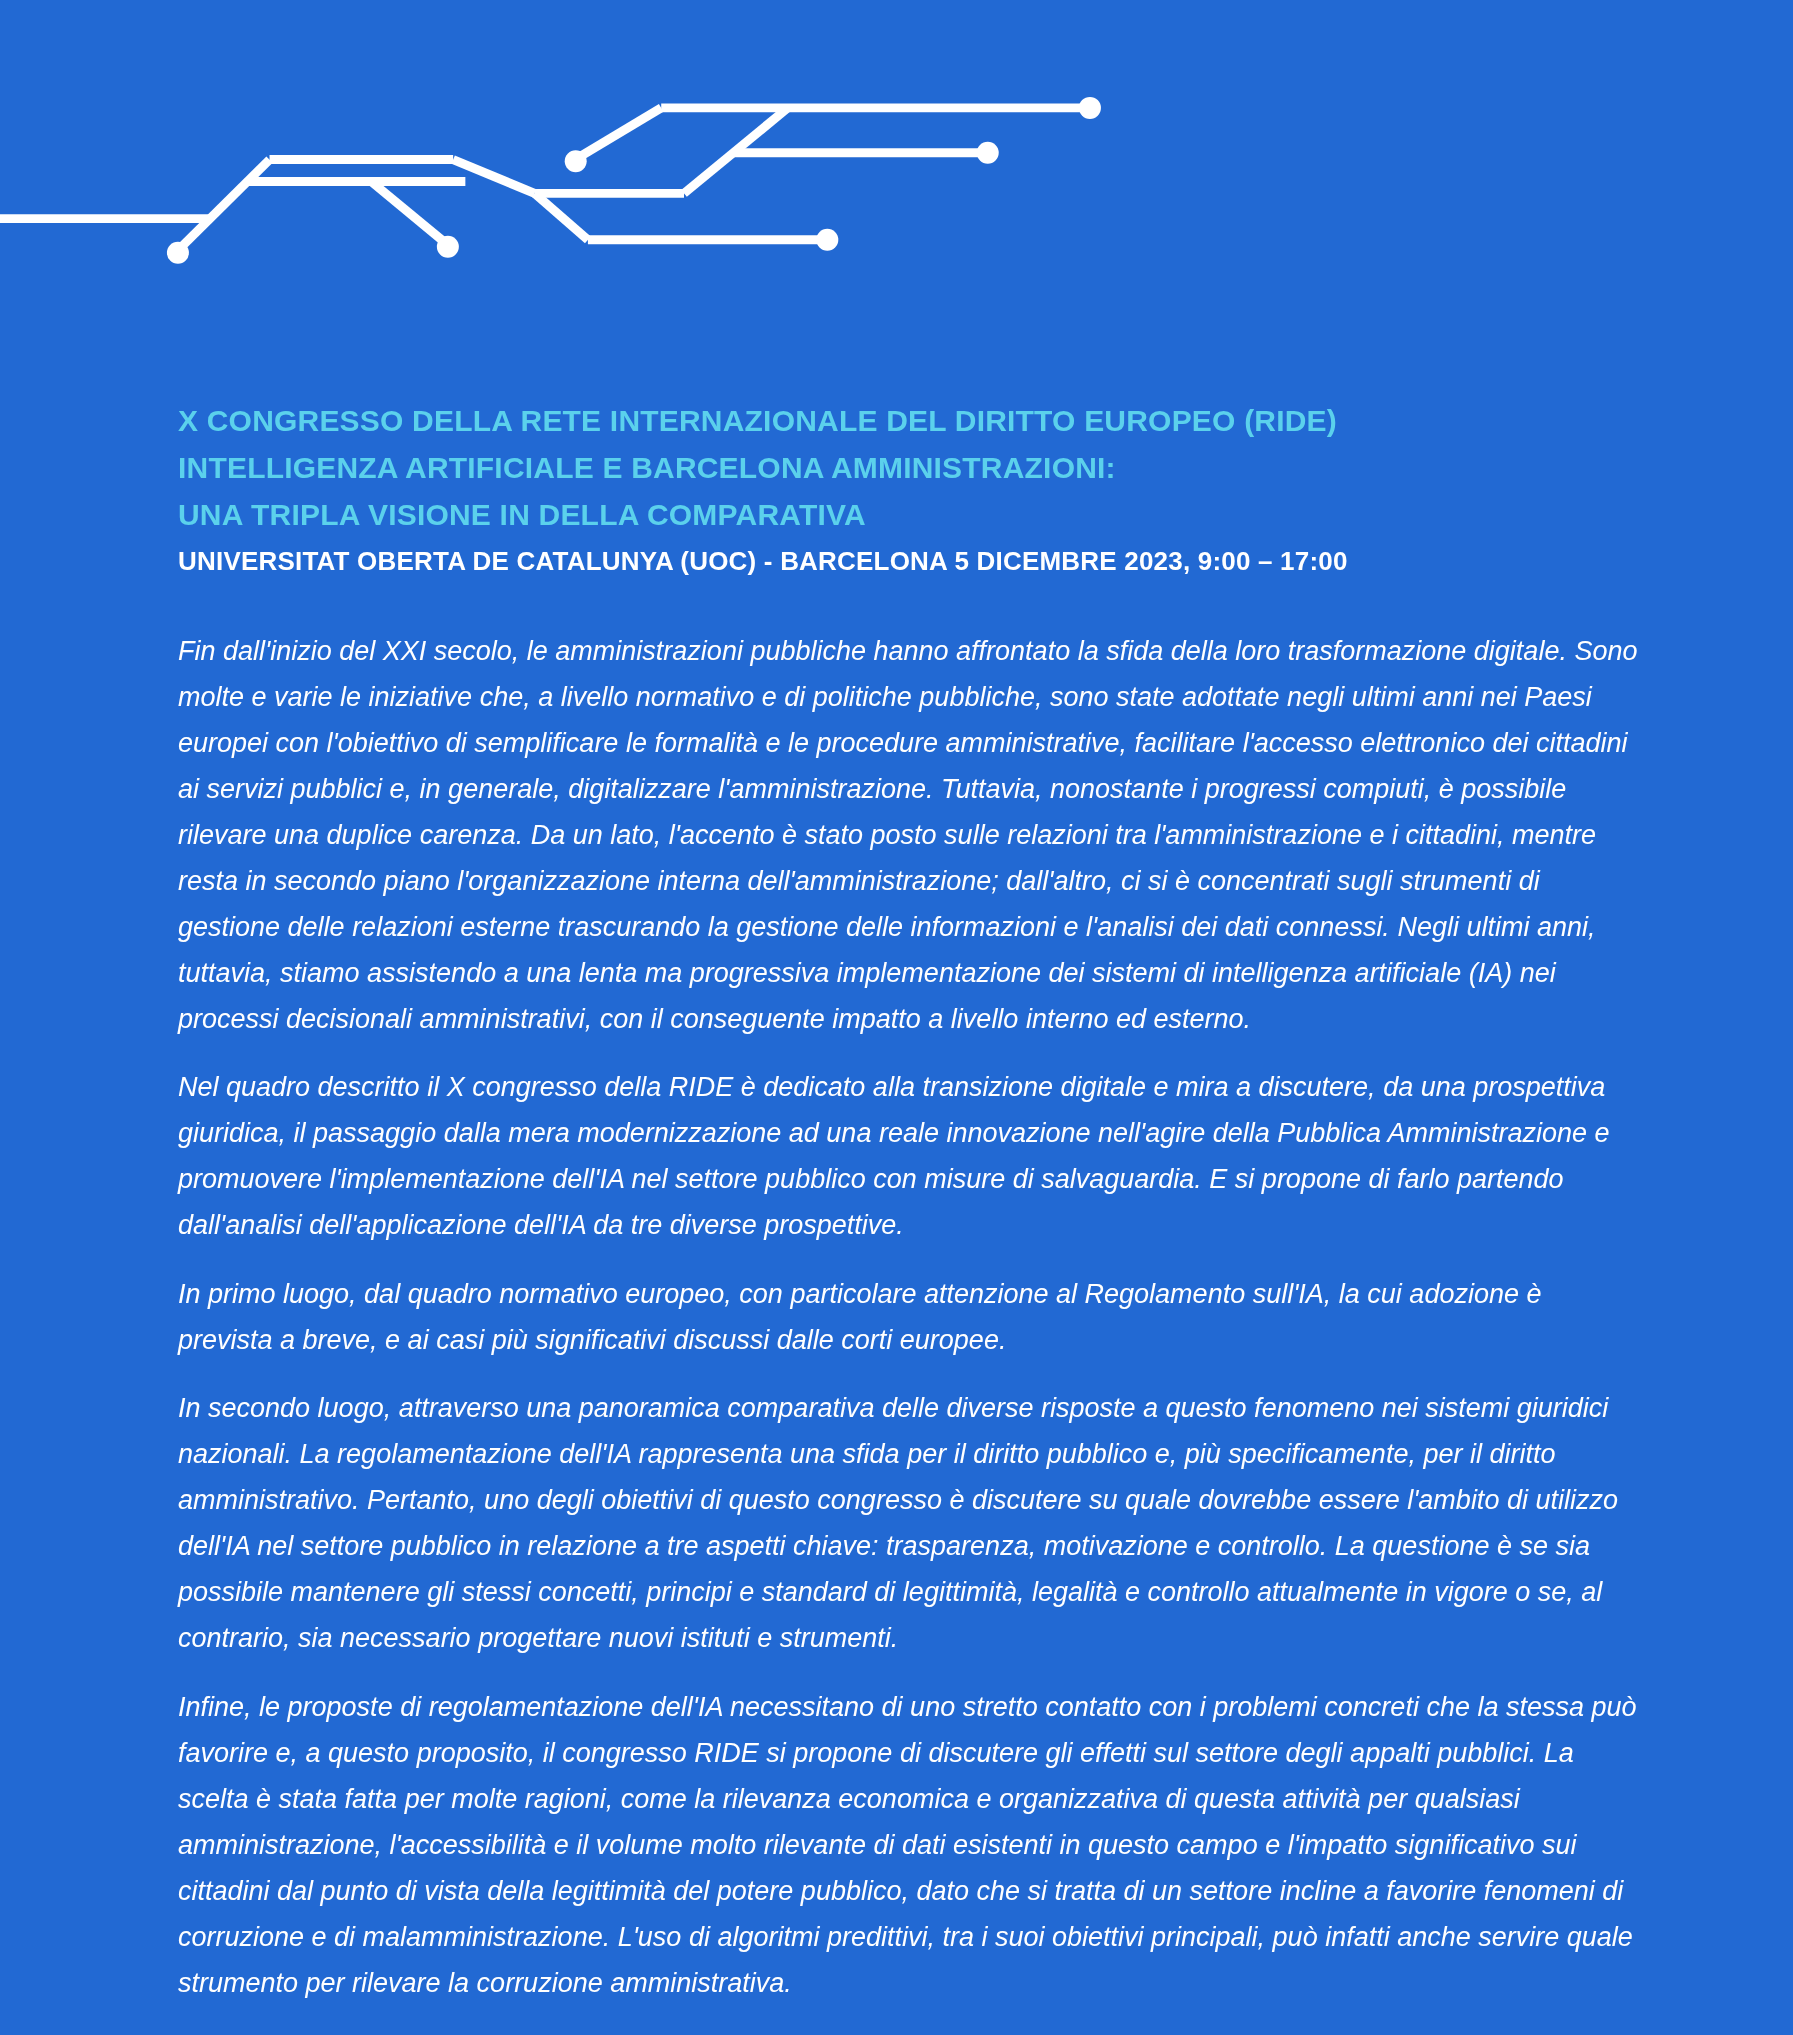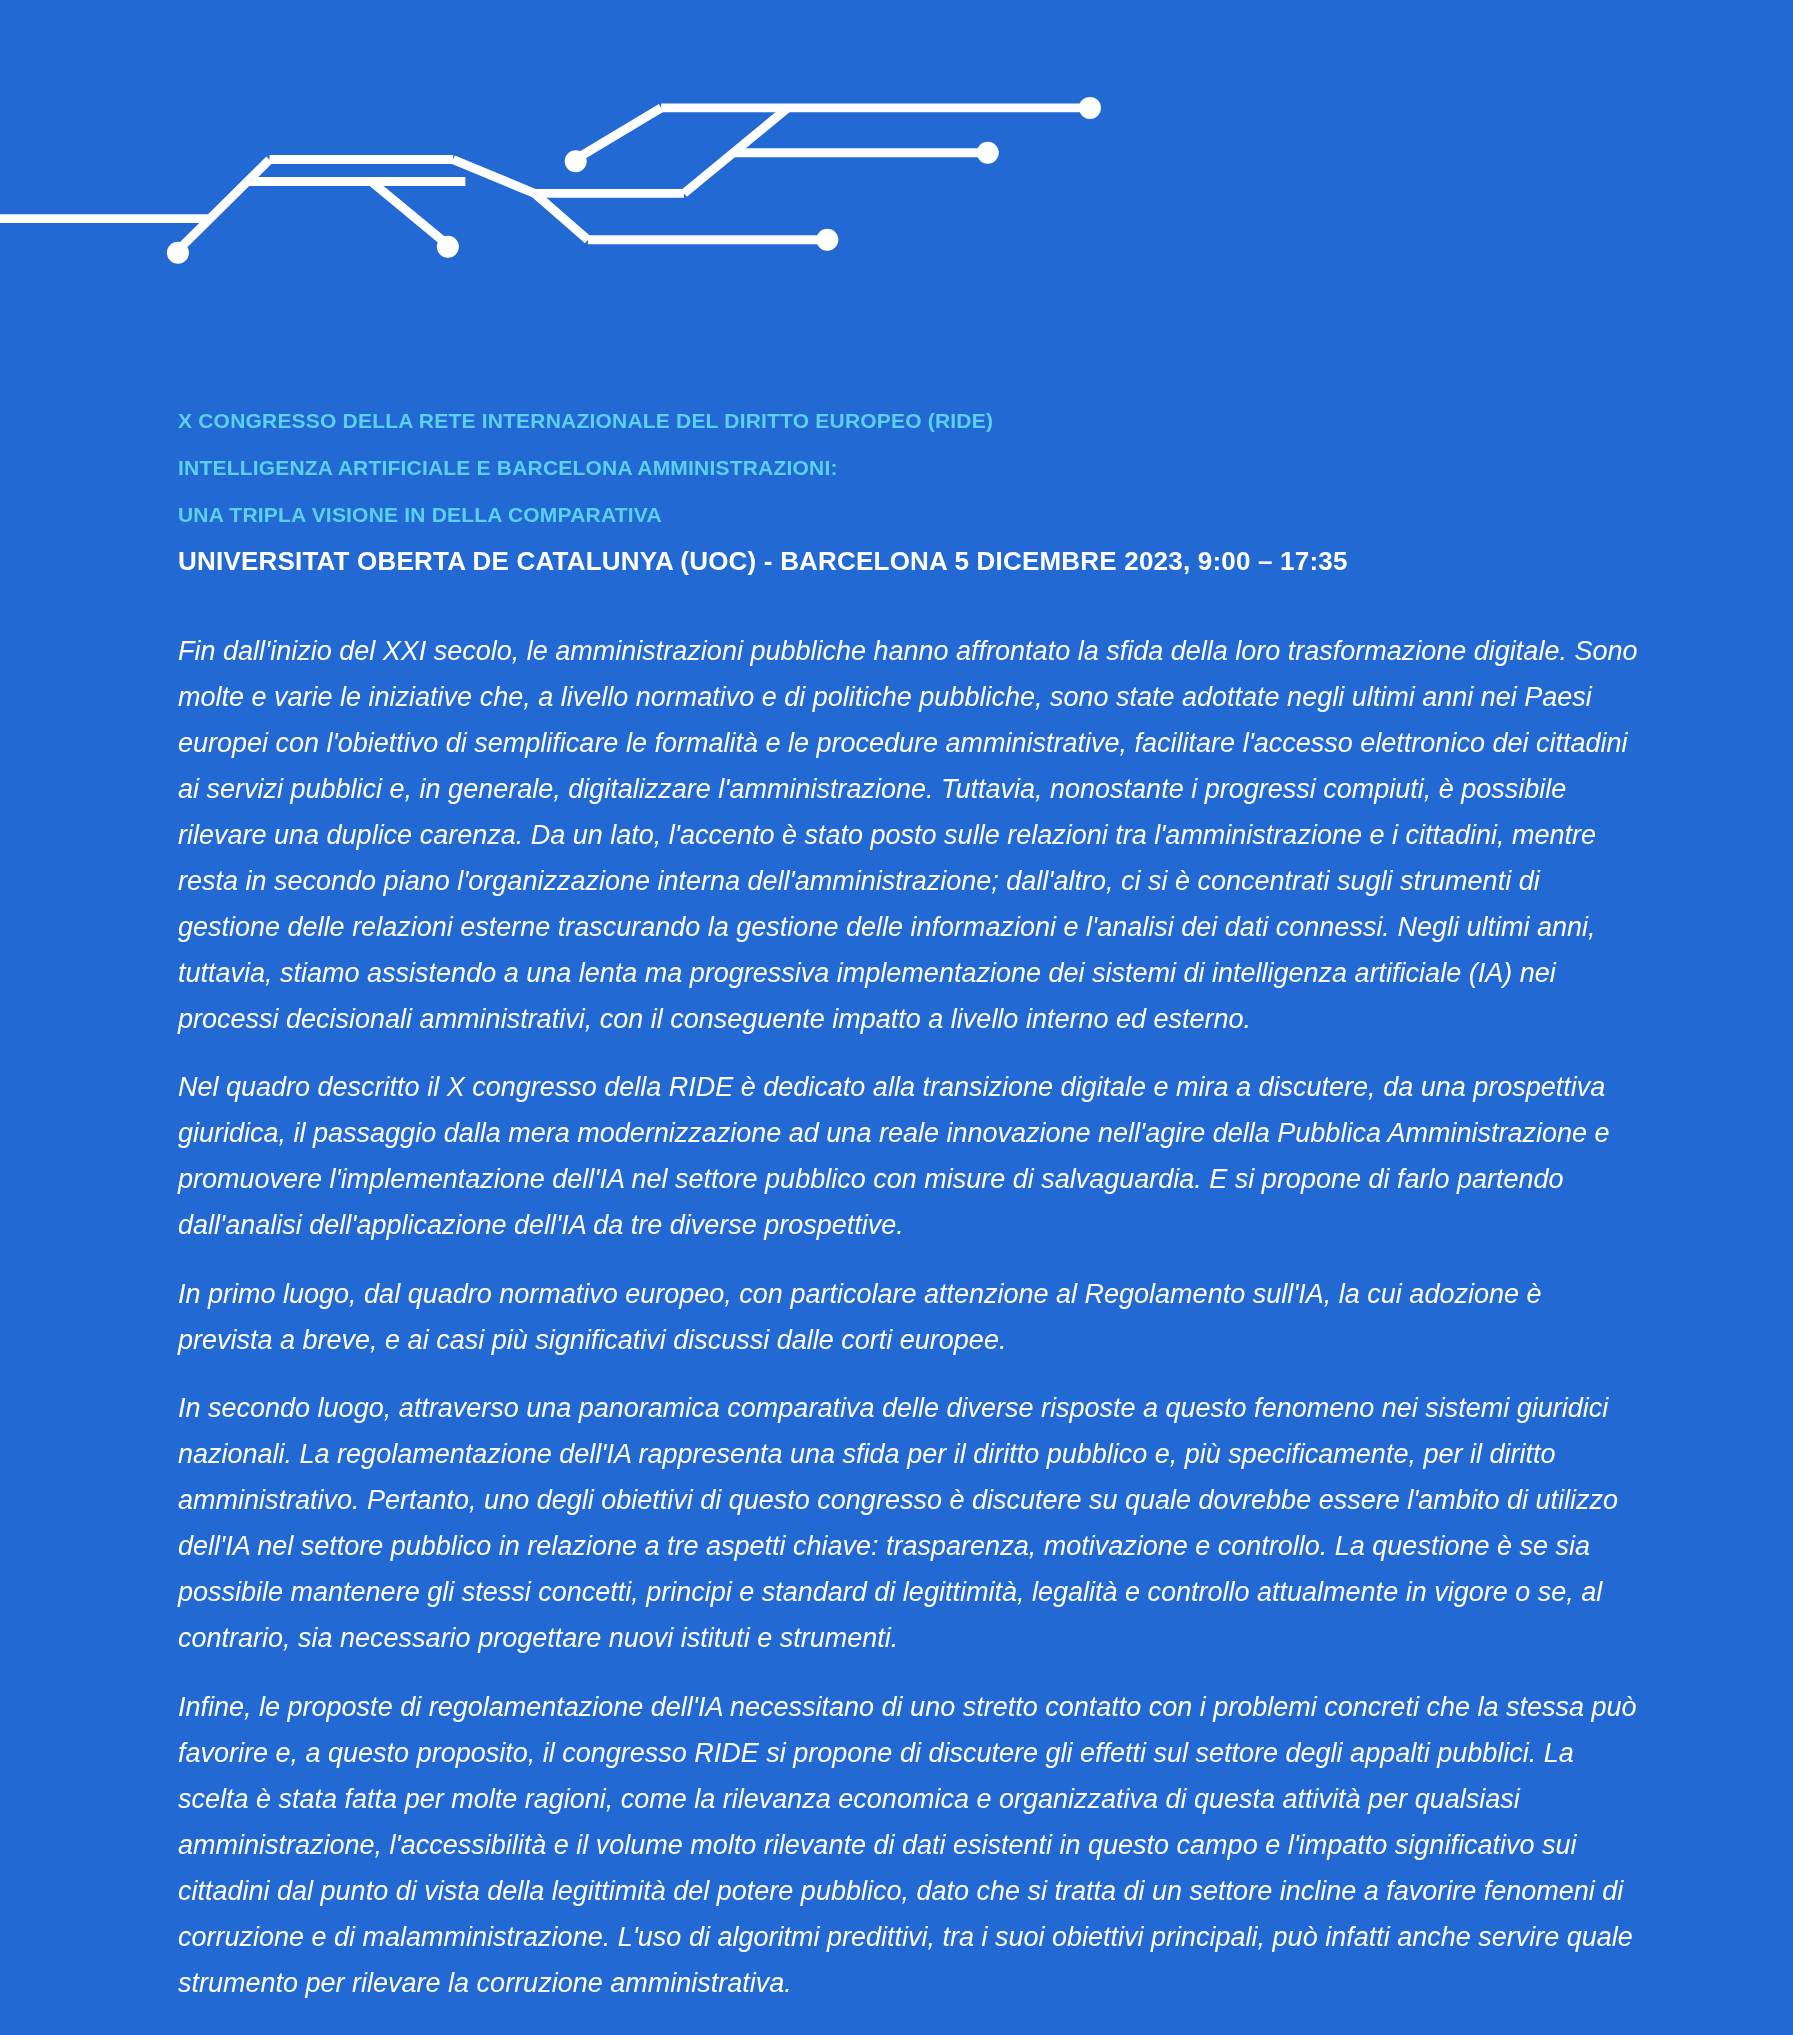--- a/index.html
+++ b/index.html
@@ -15,21 +15,21 @@
     left: 0; top: 0;
     width: 1140px; height: 285px;
   }
   .content {
     position: absolute;
     left: 178px; top: 397px;
     width: 1461px;
   }
   .title-line {
     color: #5bd1ec;
-    font-size: 21px;
+    font-size: 30px;
     line-height: 47px;
     font-weight: bold;
     letter-spacing: 0.2px;
   }
   .subtitle-line {
     color: #ffffff;
     font-size: 26px;
     line-height: 47px;
     font-weight: bold;
     letter-spacing: 0.2px;
@@ -72,21 +72,21 @@
     <circle cx="2426" cy="375" r="27"></circle>
   </g>
 </svg>
 
 <div class="content">
 
   <div>
     <div class="title-line">X CONGRESSO DELLA RETE INTERNAZIONALE DEL DIRITTO EUROPEO (RIDE)</div>
     <div class="title-line">INTELLIGENZA ARTIFICIALE E BARCELONA AMMINISTRAZIONI:</div>
     <div class="title-line">UNA TRIPLA VISIONE IN DELLA COMPARATIVA</div>
-    <div class="subtitle-line">UNIVERSITAT OBERTA DE CATALUNYA (UOC) - BARCELONA 5 DICEMBRE 2023, 9:00 – 17:35</div>
+    <div class="subtitle-line">UNIVERSITAT OBERTA DE CATALUNYA (UOC) - BARCELONA 5 DICEMBRE 2023, 9:00 – 17:00</div>
   </div>
 
   <div class="body-copy">
     <p>Fin dall'inizio del XXI secolo, le amministrazioni pubbliche hanno affrontato la sfida della loro trasformazione digitale. Sono molte e varie le iniziative che, a livello normativo e di politiche pubbliche, sono state adottate negli ultimi anni nei Paesi europei con l'obiettivo di semplificare le formalità e le procedure amministrative, facilitare l'accesso elettronico dei cittadini ai servizi pubblici e, in generale, digitalizzare l'amministrazione. Tuttavia, nonostante i progressi compiuti, è possibile rilevare una duplice carenza. Da un lato, l'accento è stato posto sulle relazioni tra l'amministrazione e i cittadini, mentre resta in secondo piano l'organizzazione interna dell'amministrazione; dall'altro, ci si è concentrati sugli strumenti di gestione delle relazioni esterne trascurando la gestione delle informazioni e l'analisi dei dati connessi. Negli ultimi anni, tuttavia, stiamo assistendo a una lenta ma progressiva implementazione dei sistemi di intelligenza artificiale (IA) nei processi decisionali amministrativi, con il conseguente impatto a livello interno ed esterno.</p>
     <p>Nel quadro descritto il X congresso della RIDE è dedicato alla transizione digitale e mira a discutere, da una prospettiva giuridica, il passaggio dalla mera modernizzazione ad una reale innovazione nell'agire della Pubblica Amministrazione e promuovere l'implementazione dell'IA nel settore pubblico con misure di salvaguardia. E si propone di farlo partendo dall'analisi dell'applicazione dell'IA da tre diverse prospettive.</p>
     <p>In primo luogo, dal quadro normativo europeo, con particolare attenzione al Regolamento sull'IA, la cui adozione è prevista a breve, e ai casi più significativi discussi dalle corti europee.</p>
     <p>In secondo luogo, attraverso una panoramica comparativa delle diverse risposte a questo fenomeno nei sistemi giuridici nazionali. La regolamentazione dell'IA rappresenta una sfida per il diritto pubblico e, più specificamente, per il diritto amministrativo. Pertanto, uno degli obiettivi di questo congresso è discutere su quale dovrebbe essere l'ambito di utilizzo dell'IA nel settore pubblico in relazione a tre aspetti chiave: trasparenza, motivazione e controllo. La questione è se sia possibile mantenere gli stessi concetti, principi e standard di legittimità, legalità e controllo attualmente in vigore o se, al contrario, sia necessario progettare nuovi istituti e strumenti.</p>
     <p>Infine, le proposte di regolamentazione dell'IA necessitano di uno stretto contatto con i problemi concreti che la stessa può favorire e, a questo proposito, il congresso RIDE si propone di discutere gli effetti sul settore degli appalti pubblici. La scelta è stata fatta per molte ragioni, come la rilevanza economica e organizzativa di questa attività per qualsiasi amministrazione, l'accessibilità e il volume molto rilevante di dati esistenti in questo campo e l'impatto significativo sui cittadini dal punto di vista della legittimità del potere pubblico, dato che si tratta di un settore incline a favorire fenomeni di corruzione e di malamministrazione. L'uso di algoritmi predittivi, tra i suoi obiettivi principali, può infatti anche servire quale strumento per rilevare la corruzione amministrativa.</p>
 
   </div>

